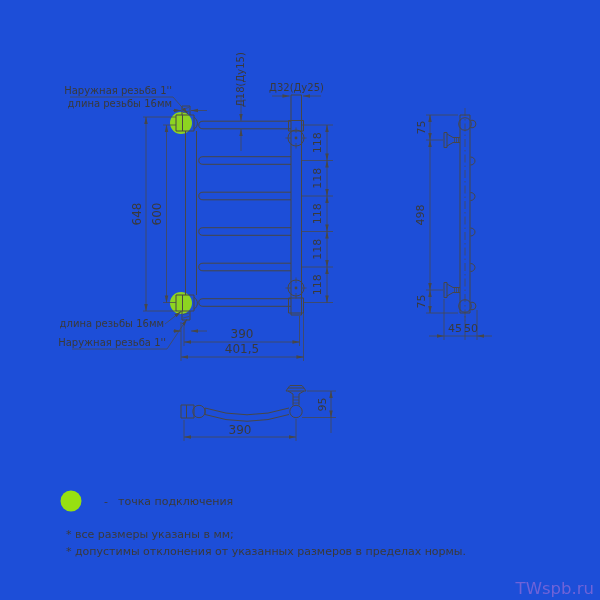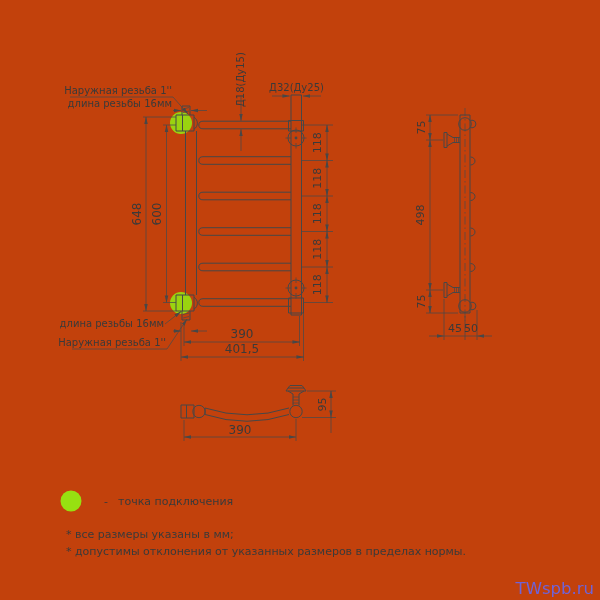--- a/index.html
+++ b/index.html
@@ -1,16 +1,16 @@
 <!DOCTYPE html>
 <html><head>
 <meta charset="utf-8">
 <style>
   html,body{margin:0;padding:0;background:#ffffff;}
-  #canvas{width:600px;height:600px;position:relative;background:#c2410c;overflow:hidden;}
+  #canvas{width:600px;height:600px;position:relative;background:#1d4ed8;overflow:hidden;}
   svg{display:block;}
   .ln{stroke:#474747;stroke-width:1;fill:none;}
   .thin{stroke:#4a4a4a;stroke-width:0.75;fill:none;}
   .cl{stroke:#4a4a4a;stroke-width:0.7;fill:none;stroke-dasharray:8 3 1.5 3;}
   .txt{fill:#3a3a3a;font-family:"DejaVu Sans",sans-serif;}
   .t10{font-size:10px;}
   .t11{font-size:11px;}
   .t12{font-size:12px;}
   .mid{text-anchor:middle;}
   .end{text-anchor:end;}

